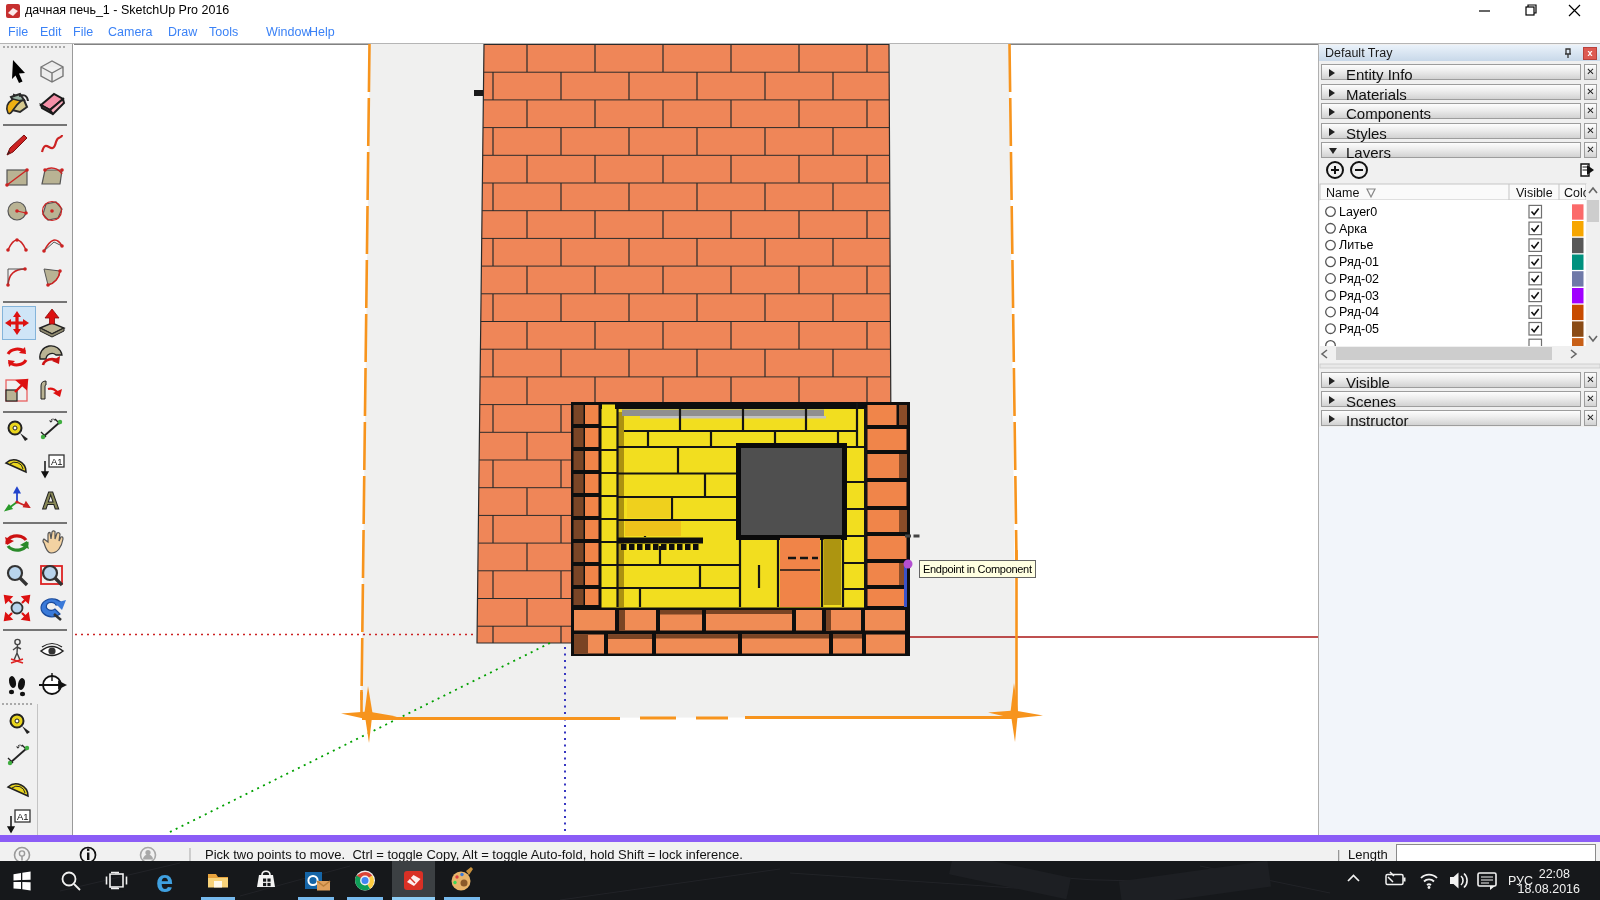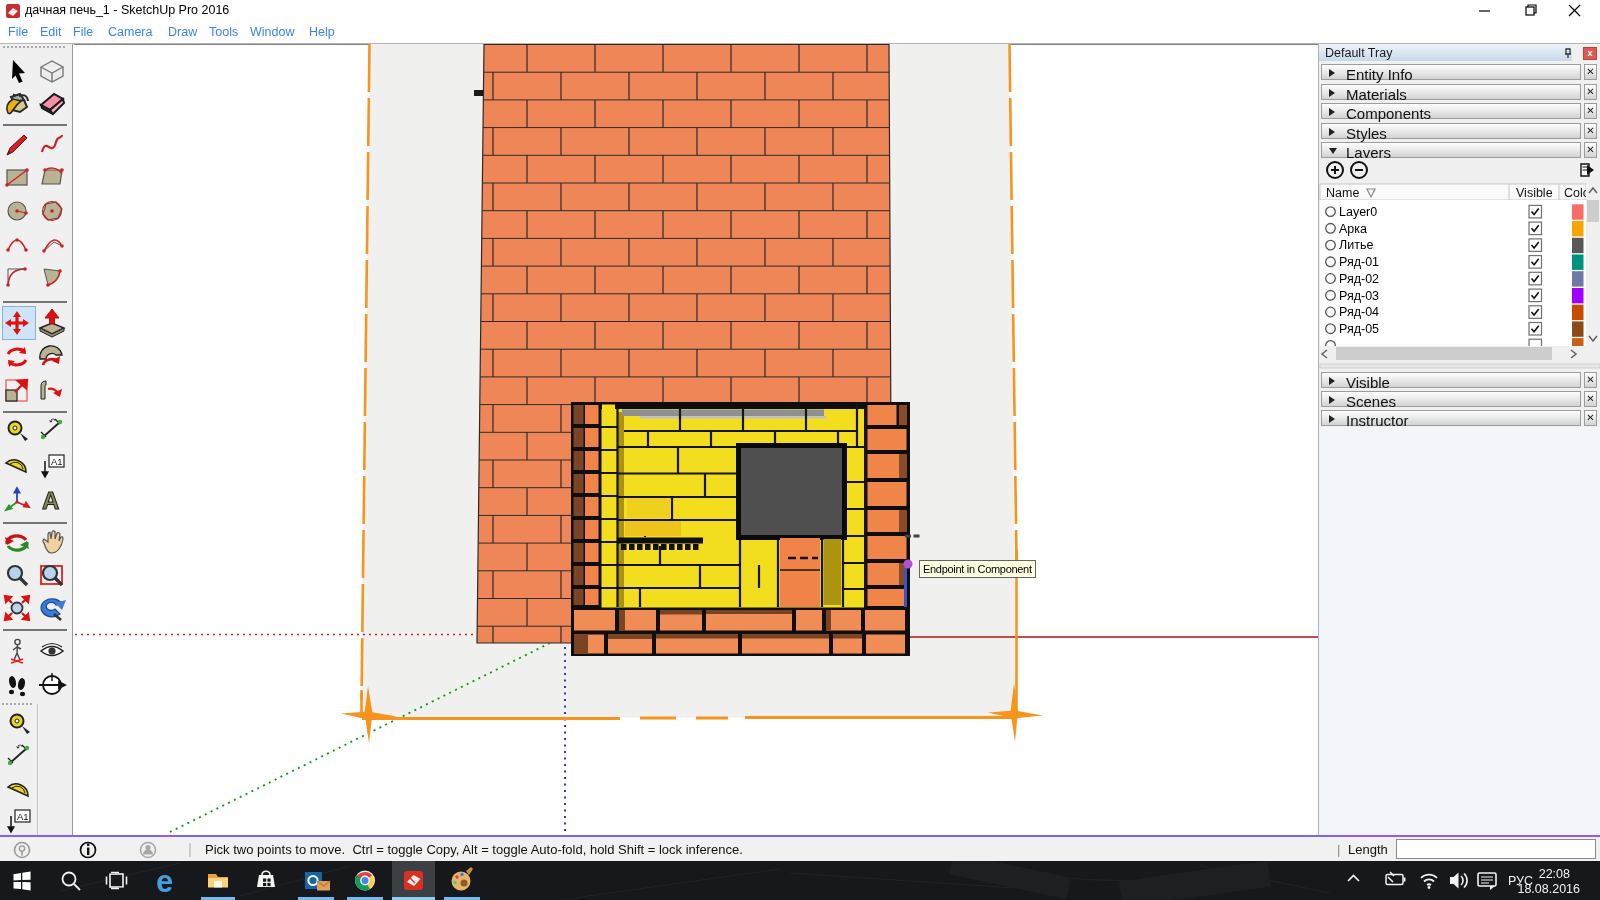--- a/index.html
+++ b/index.html
@@ -5,21 +5,21 @@
   html,body{margin:0;padding:0;width:1600px;height:900px;overflow:hidden;
     font-family:"Liberation Sans",sans-serif;background:#fff;}
   .abs{position:absolute;}
   #titlebar{left:0;top:0;width:1309px;height:22px;background:#fff;}
   #title-text{left:25px;top:3px;font-size:12.5px;color:#000;}
   #menubar{left:0;top:22px;width:1600px;height:21px;background:#fff;}
   .menu-item{position:absolute;top:3px;font-size:12.5px;color:#3b82f6;}
   #toolbar{left:0;top:44px;width:73px;height:791px;background:#f0f0f0;}
   #canvas-wrap{left:74px;top:44px;width:1244px;height:791px;background:#fff;overflow:hidden;}
   #tray{left:1318px;top:44px;width:282px;height:791px;background:#f0f0f0;}
-  #statusbar{left:0;top:835px;width:1600px;height:26px;background:#f1f1f1;border-top:2px solid #8b5cf6;box-sizing:border-box;}
+  #statusbar{left:0;top:835px;width:1600px;height:26px;background:#f1f1f1;border-top:7px solid #8b5cf6;box-sizing:border-box;}
   #taskbar{left:0;top:861px;width:1600px;height:39px;background:#16181b;}
   .hdr{position:absolute;left:3px;width:260px;height:16px;
     background:linear-gradient(#fdfdfd,#ececec 45%,#d2d2d2);border:1px solid #9d9d9d;box-sizing:border-box;}
   .hdr .tri{position:absolute;left:7px;top:4px;width:0;height:0;}
   .tri-r{border-left:6px solid #222;border-top:4px solid transparent;border-bottom:4px solid transparent;}
   .tri-d{border-top:6px solid #222;border-left:4px solid transparent;border-right:4px solid transparent;margin-top:1px;}
   .hdr .lbl{position:absolute;left:24px;top:1px;font-size:15px;color:#111;}
   .hdr-x{position:absolute;left:266px;width:13px;height:16px;
     background:linear-gradient(#fdfdfd,#ececec 45%,#d2d2d2);border:1px solid #9d9d9d;box-sizing:border-box;
     font-size:10px;color:#222;text-align:center;line-height:13px;}
@@ -40,21 +40,21 @@
     <path d="M99 5 l11 11 M110 5 L99 16" stroke="#000" stroke-width="1.2"></path>
   </svg>
 </div>
 <div class="abs" id="menubar">
   <div class="menu-item" style="left:8px">File</div>
   <div class="menu-item" style="left:40px">Edit</div>
   <div class="menu-item" style="left:73px">File</div>
   <div class="menu-item" style="left:108px">Camera</div>
   <div class="menu-item" style="left:168px">Draw</div>
   <div class="menu-item" style="left:209px">Tools</div>
-  <div class="menu-item" style="left:250px">Window</div>
+  <div class="menu-item" style="left:266px">Window</div>
   <div class="menu-item" style="left:309px">Help</div>
 </div>
 <div class="abs" style="left:0;top:43px;width:1600px;height:1px;background:#b5b5b5"></div>
 <div class="abs" id="toolbar">
   <div class="abs" style="left:72px;top:0;width:1px;height:791px;background:#9a9a9a"></div>
 
   <div class="abs" style="left:3px;top:2px;width:63px;height:2px;background:repeating-linear-gradient(90deg,#aaa 0 2px,transparent 2px 4px)"></div>
   <div class="abs" style="left:2px;top:659px;width:32px;height:2px;background:repeating-linear-gradient(90deg,#aaa 0 2px,transparent 2px 4px)"></div>
 
   <div class="sep" style="top:80px"></div>
@@ -474,21 +474,21 @@
 
 <g>
   <rect x="919.5" y="560.5" width="116" height="17" fill="#ffffe1" stroke="#646464" stroke-width="1"></rect>
   <text x="923" y="573" font-size="11" fill="#000" textLength="109">Endpoint in Component</text>
 </g>
 </svg>
 </div>
 <div class="abs" id="tray">
   <div class="abs" style="left:0;top:0;width:1px;height:791px;background:#b0b0b0"></div>
 
-  <div class="abs" style="left:1px;top:1px;width:253px;height:16px;background:linear-gradient(#eaf2fa,#c8d8e9)">
+  <div class="abs" style="left:1px;top:1px;width:281px;height:16px;background:linear-gradient(#eaf2fa,#c8d8e9)">
     <div class="abs" style="left:6px;top:1px;font-size:12.5px;color:#1a1a1a">Default Tray</div>
     <svg class="abs" style="left:243px;top:2px" width="12" height="12" viewBox="0 0 12 12">
       <path d="M4 2 h4 v5 h-4 z M3 7 h6 M6 7 v4" stroke="#333" stroke-width="1.3" fill="none"></path>
     </svg>
     <div class="abs" style="left:264px;top:2px;width:14px;height:13px;background:#dd5a52;border:1px solid #b8423c;box-sizing:border-box;color:#fff;font-size:9px;font-weight:bold;text-align:center;line-height:11px">x</div>
   </div>
 
   <div class="hdr" style="top:20px">
       <div class="tri tri-r"></div>
       <div class="lbl">Entity Info</div>

